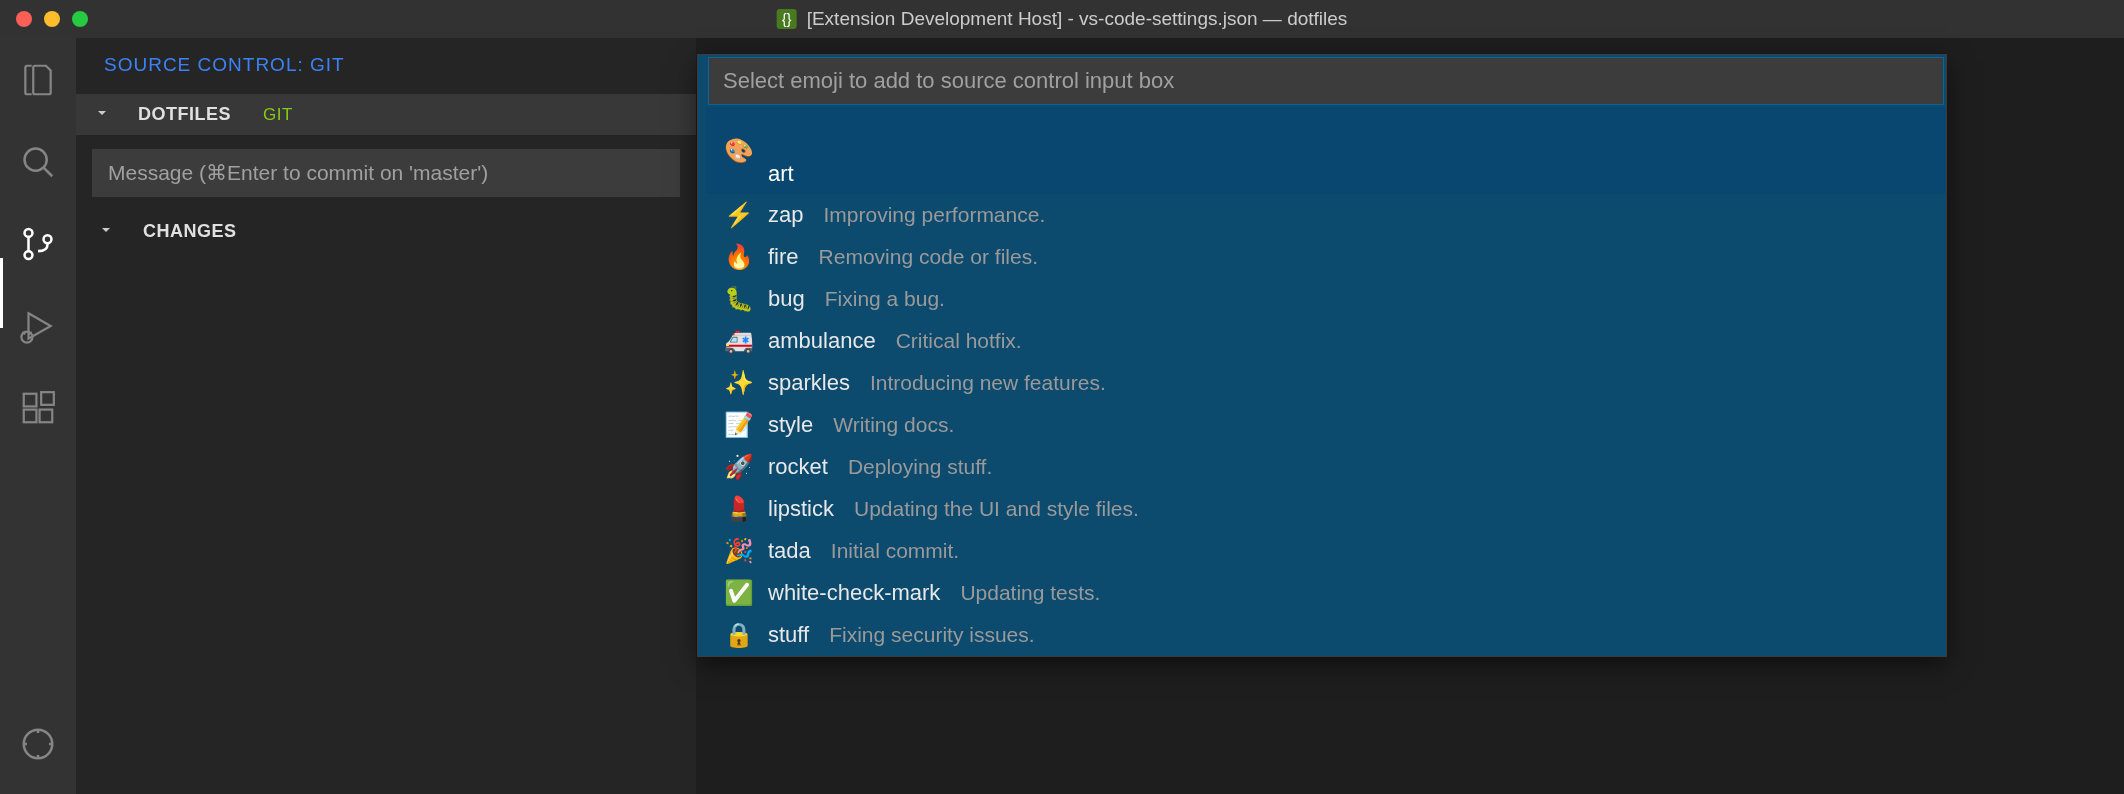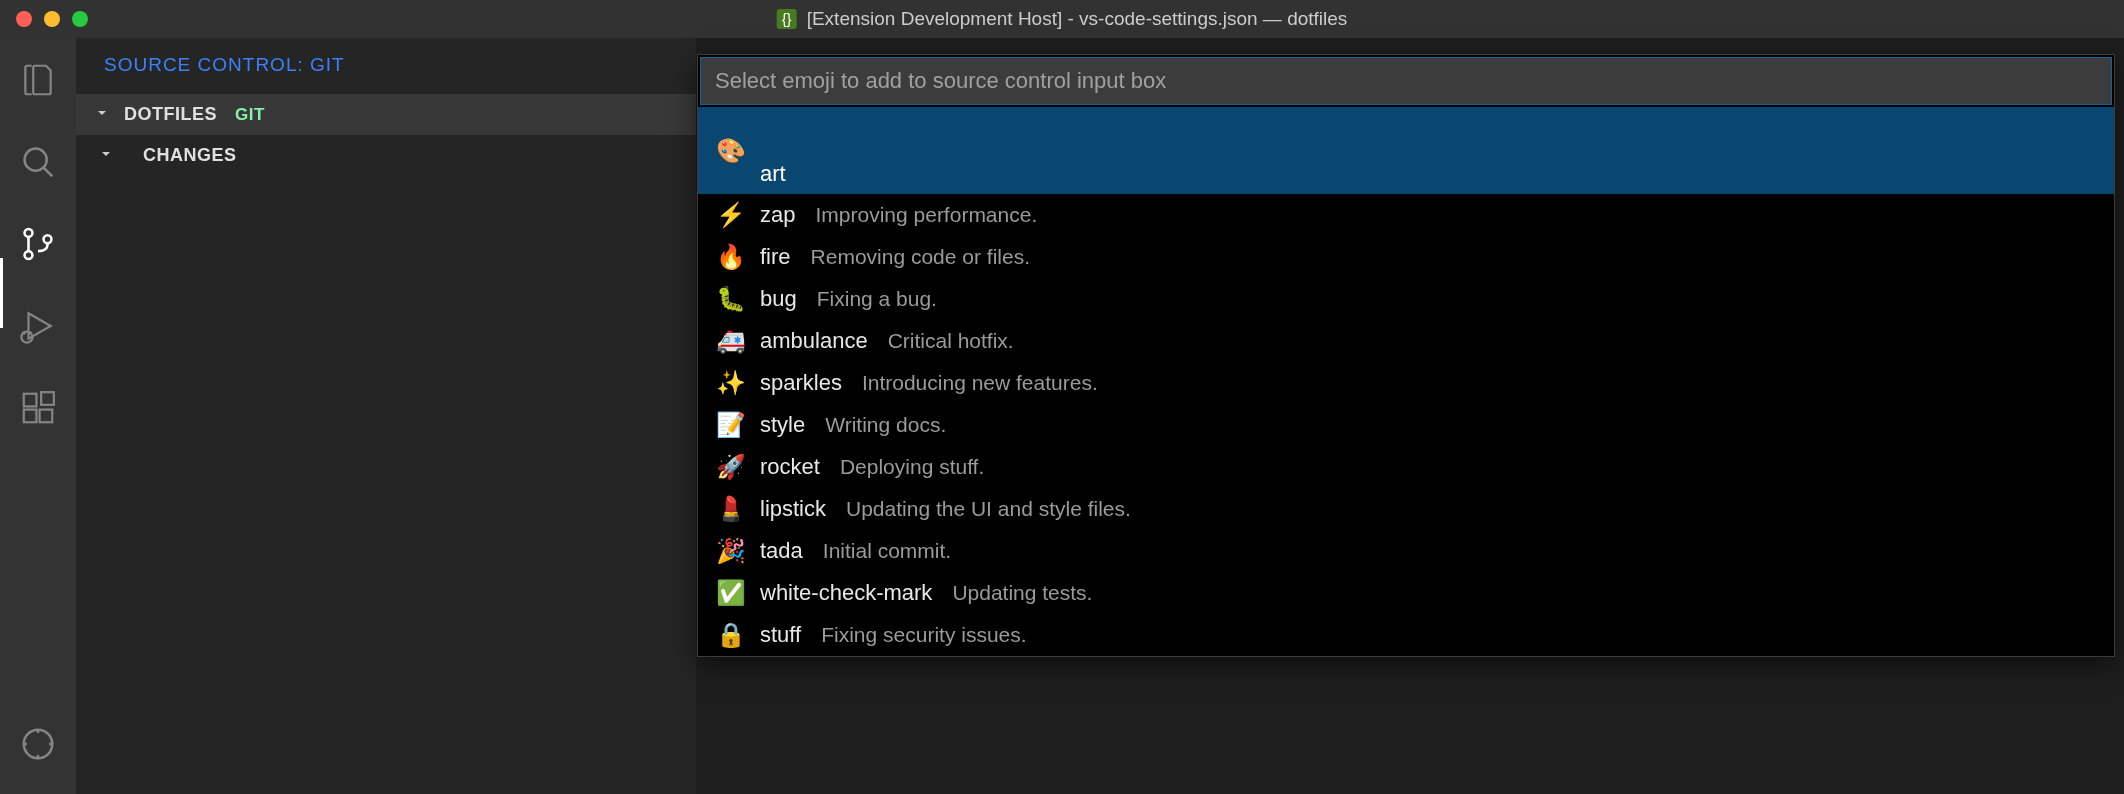--- a/index.html
+++ b/index.html
@@ -110,39 +110,38 @@
       font-size: 19px;
       letter-spacing: 1px;
       color: #3b82f6;
       font-weight: 400;
     }
     .repo-section {
       background: #383838;
       padding: 10px 18px;
       display: flex;
       align-items: center;
-      gap: 12px;
+      gap: 26px;
     }
     .chevron {
       color: #cccccc;
       font-size: 16px;
       width: 18px;
     }
     .repo-name {
       font-weight: 700;
       font-size: 18px;
       letter-spacing: 0.5px;
       color: #e0e0e0;
     }
     .repo-type {
       font-size: 17px;
-      color: #86efac;
+      color: #84cc16;
       margin-left: 6px;
       letter-spacing: 0.5px;
-      font-weight: bold;
     }
     .commit-input-wrap {
       padding: 14px 16px;
     }
     .commit-input {
       width: 100%;
       background: #3c3c3c;
       border: none;
       padding: 12px 16px;
       font-size: 21px;
@@ -166,25 +165,26 @@
     }
     .editor-area {
       flex: 1;
       background: #1e1e1e;
       position: relative;
     }
     .quickpick {
       position: absolute;
       left: 697px;
       top: 54px;
-      width: 1418px;
-      background: #000000;
+      width: 1250px;
+      background: #0c4a6e;
       border: 1px solid #3c3c3c;
       box-shadow: 0 8px 24px rgba(0,0,0,0.5);
       z-index: 10;
+      padding-left: 8px;
     }
     .quickpick-input {
       width: calc(100% - 4px);
       margin: 2px;
       background: #3c3c3c;
       border: 1px solid #0e639c;
       padding: 10px 14px;
       font-size: 22px;
       color: #cccccc;
       outline: none;
@@ -304,20 +304,23 @@
     <div class="repo-section">
       <span class="chevron">
         <svg width="16" height="16" viewBox="0 0 16 16" fill="currentColor">
             <path d="M4 6l4 4 4-4"></path>
           </svg>
       </span>
       <span class="repo-name">DOTFILES</span>
       <span class="repo-type">GIT</span>
     </div>
 
+    <div class="commit-input-wrap">
+      <input class="commit-input" type="text" placeholder="Message (⌘Enter to commit on 'master')" style="">
+    </div>
 
     <div class="changes-section">
       <span class="chevron">
         <svg width="16" height="16" viewBox="0 0 16 16" fill="currentColor">
             <path d="M4 6l4 4 4-4"></path>
           </svg>
       </span>
       <span class="changes-label">CHANGES</span>
     </div>
   </div>

